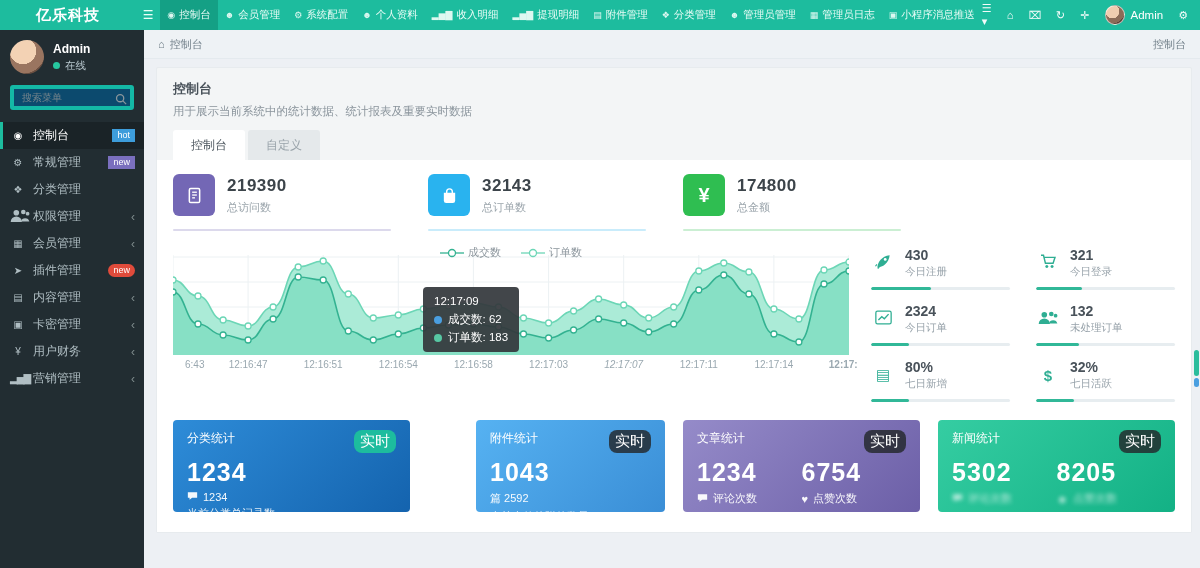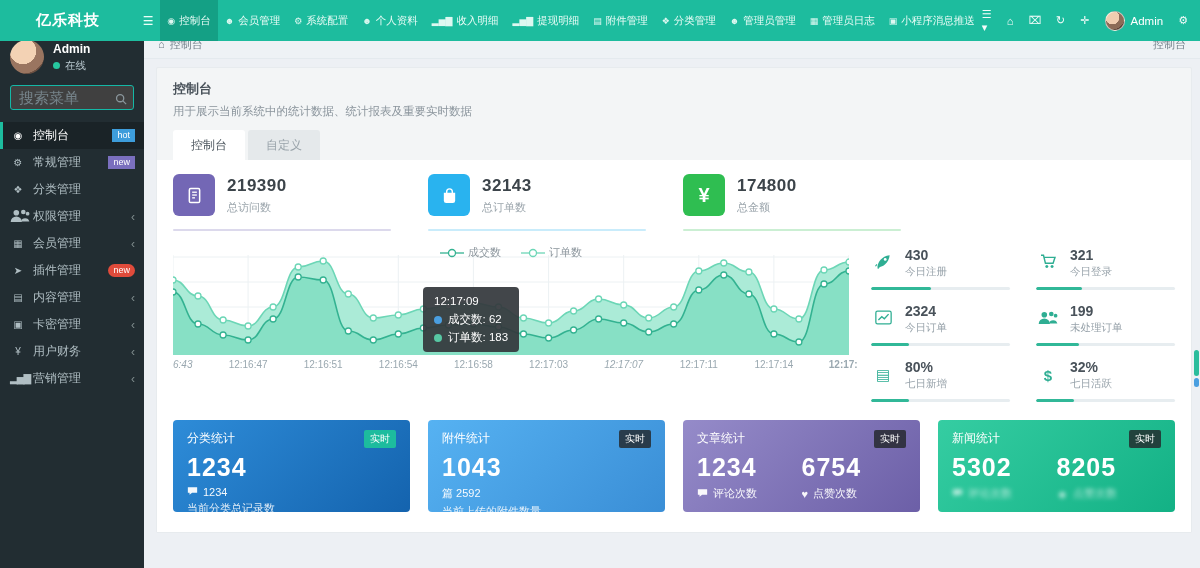--- a/index.html
+++ b/index.html
@@ -1,41 +1,41 @@
 <!DOCTYPE html>
 <html><head>
 <meta charset="utf-8">
 <style>
   html,body{margin:0;padding:0}
   body{width:1200px;height:568px;overflow:hidden;background:#edf0f4;font-family:"Liberation Sans","DejaVu Sans",sans-serif;position:relative}
   .app{position:absolute;inset:0}
   svg{fill:currentColor}
 
   
-  .navbar{position:absolute;top:0;left:0;right:0;height:41px;background:#1dbc9e;display:flex;align-items:center;z-index:20}
+  .navbar{position:absolute;top:0;left:0;right:0;height:30px;background:#1dbc9e;display:flex;align-items:center;z-index:20}
   .brand{width:144px;text-align:center;color:#fff;font-weight:bold;font-size:15px;letter-spacing:1px;cursor:pointer}
   .nav-toggle{width:26px;text-align:center;color:#eafff8;font-size:12px;cursor:pointer}
   .nav-items{display:flex;height:100%;align-items:stretch}
   .nav-item{display:flex;align-items:center;gap:4px;padding:0 7px;color:#e8fcf6;font-size:10.5px;cursor:pointer;white-space:nowrap}
   .nav-item.active{background:#14a085}
   .nav-item .ic{font-size:9px;opacity:.95}
   .nav-right{margin-left:auto;display:flex;align-items:center;gap:15px;padding-right:12px;color:#fff}
   .ric{font-size:11px;cursor:pointer;opacity:.95}
   .nav-user{display:flex;align-items:center;gap:6px;font-size:11.5px;cursor:pointer}
   .nav-avatar{width:18px;height:18px;border-radius:50%;background:radial-gradient(circle at 35% 30%,#f0cdb0 0 40%,#8c6b57 41% 70%,#5d4337 71%);border:1px solid rgba(255,255,255,.6)}
 
   
   .sidebar{position:absolute;top:30px;left:0;bottom:0;width:144px;background:#222d32;z-index:10}
   .side-user{display:flex;gap:9px;align-items:center;padding:10px 10px 6px}
   .avatar{width:34px;height:34px;border-radius:50%;background:radial-gradient(circle at 38% 32%,#f3d2b4 0 42%,#9a7560 43% 72%,#6b4f41 73%);cursor:pointer}
   .side-user-name{color:#fff;font-size:12px;font-weight:bold}
   .side-user-status{display:flex;align-items:center;gap:5px;color:#b8c7ce;font-size:10.5px;margin-top:3px}
   .dot{width:7px;height:7px;border-radius:50%;background:#26c79f}
   .side-search{margin:5px 10px 12px;position:relative}
-  .side-search input{width:100%;box-sizing:border-box;height:25px;background:#404040;border:1px solid #14b8a6;border-radius:3px;color:#cfd8dc;font-size:15px;padding:0 24px 0 8px;outline:none}
+  .side-search input{width:100%;box-sizing:border-box;height:25px;background:#0c4a6e;border:4px solid #14b8a6;border-radius:3px;color:#cfd8dc;font-size:10px;padding:0 24px 0 8px;outline:none}
   .side-search input::placeholder{color:#76848b}
   .search-ic{position:absolute;right:7px;top:6px;color:#8a969c}
   .side-menu{list-style:none;margin:0;padding:0}
   .side-item{display:flex;align-items:center;gap:8px;height:27px;padding:0 9px 0 7px;color:#b0bec3;font-size:12px;cursor:pointer;border-left:3px solid transparent}
   .side-item .ic{width:15px;text-align:center;font-size:10px;letter-spacing:-1px}
   .side-item.active{background:#1a2327;color:#fff;border-left-color:#1dbc9e}
   .sbadge{margin-left:auto;font-size:9px;color:#fff;padding:1px 5px;border-radius:0;line-height:1.3}
   .sbadge.blue{background:#3d9ddb}
   .sbadge.purple{background:#7a6fbe}
   .sbadge.red{background:#e04b3b;border-radius:8px}
@@ -82,21 +82,21 @@
   .mini-ic{color:#2fae93;width:24px;text-align:center;font-size:15px;font-weight:bold}
   .mini-val{font-size:14px;font-weight:bold;color:#49525a}
   .mini-label{font-size:10.5px;color:#97a2aa;margin-top:2px}
   .mini-bar{height:3px;background:#e7edf0;margin-top:8px;border-radius:2px;overflow:hidden}
   .mini-fill{height:100%;background:#31b898;border-radius:2px}
 
   
   .cards-row{display:grid;grid-template-columns:repeat(4,1fr);gap:18px;margin-top:18px}
   .bcard{border-radius:4px;color:#fff;padding:10px 14px 24px;height:92px;box-sizing:border-box;position:relative;overflow:hidden}
   .bcard-head{display:flex;justify-content:space-between;align-items:flex-start;font-size:12px}
-  .bbadge{font-size:10px;padding:2px 6px;border-radius:2px;cursor:default}
+  .bbadge{font-size:15px;padding:2px 6px;border-radius:8px;cursor:default}
   .bbadge.green{background:#1dbc9e}
   .bbadge.dark{background:rgba(35,39,43,.82)}
   .bval{font-size:25px;font-weight:bold;margin-top:5px;letter-spacing:1px}
   .bsub{font-size:11px;margin-top:4px;display:flex;align-items:center;gap:5px;opacity:.95}
   .blabel{font-size:11px;opacity:.85;margin-top:3px}
   .bcols{display:flex}
   .bcol{width:50%}
   .blur .bsub{filter:blur(2px);opacity:.65}
 
   .scroll-thumb{position:absolute;right:1px;top:350px;width:5px;height:26px;background:#2bbd9d;border-radius:3px;z-index:30;cursor:pointer}
@@ -399,21 +399,21 @@
                 <circle cx="500.7" cy="69.0" r="3" fill="#fff" stroke="#33b291" stroke-width="1.3"></circle>
                 <circle cx="525.8" cy="35.0" r="3" fill="#fff" stroke="#33b291" stroke-width="1.3"></circle>
                 <circle cx="550.8" cy="20.0" r="3" fill="#fff" stroke="#33b291" stroke-width="1.3"></circle>
                 <circle cx="575.9" cy="39.0" r="3" fill="#fff" stroke="#33b291" stroke-width="1.3"></circle>
                 <circle cx="600.9" cy="79.0" r="3" fill="#fff" stroke="#33b291" stroke-width="1.3"></circle>
                 <circle cx="625.9" cy="87.0" r="3" fill="#fff" stroke="#33b291" stroke-width="1.3"></circle>
                 <circle cx="651.0" cy="29.0" r="3" fill="#fff" stroke="#33b291" stroke-width="1.3"></circle>
                 <circle cx="676.0" cy="16.0" r="3" fill="#fff" stroke="#33b291" stroke-width="1.3"></circle>
               </svg>
             <div class="x-labels" id="x-labels">
-                <span style="left: 0px; font-style: italic;">6:43</span>
+                <span style="left: 12px;">6:43</span>
                 <span style="left: 75.1111px; transform: translateX(-50%);">12:16:47</span>
                 <span style="left: 150.222px; transform: translateX(-50%); text-align: center;">12:16:51</span>
                 <span style="left: 225.333px; transform: translateX(-50%);">12:16:54</span>
                 <span style="left: 300.444px; transform: translateX(-50%);">12:16:58</span>
                 <span style="left: 375.556px; transform: translateX(-50%);">12:17:03</span>
                 <span style="left: 450.667px; transform: translateX(-50%); font-style: italic;">12:17:07</span>
                 <span style="left: 525.778px; transform: translateX(-50%);">12:17:11</span>
                 <span style="left: 600.889px; transform: translateX(-50%);">12:17:14</span>
                 <span style="left: 676px; transform: translateX(-70%); font-weight: bold;">12:17:</span>
               </div>
@@ -480,21 +480,21 @@
               <div class="mini">
                 <div class="mini-top">
                   <span class="mini-ic"><svg viewBox="0 0 22 15" style="width:21px;height:14px">
                       <circle cx="6.5" cy="4" r="3"></circle>
                       <circle cx="14" cy="3.2" r="2.5"></circle>
                       <circle cx="18.6" cy="5" r="2"></circle>
                       <path d="M.5 14a6 6 0 0 1 12 0z"></path>
                       <path d="M11.5 13.5a4.6 4.6 0 0 1 9 0z"></path>
                     </svg></span>
                   <div>
-                    <div class="mini-val">199</div>
+                    <div class="mini-val">132</div>
                     <div class="mini-label">未处理订单</div>
                   </div>
                 </div>
                 <div class="mini-bar">
                   <div class="mini-fill" style="width: 31%;"></div>
                 </div>
               </div>
               <div class="mini">
                 <div class="mini-top">
                   <span class="mini-ic">▤</span>
@@ -529,21 +529,21 @@
               </div>
               <div class="bval">1234</div>
               <div class="bsub">
                 <span><svg viewBox="0 0 13 11" style="width:11px;height:10px">
                     <path d="M1 1h11v6.5H6L3 10V7.5H1z"></path>
                   </svg></span>
                 <span>1234</span>
               </div>
               <div class="blabel">当前分类总记录数</div>
             </div>
-            <div class="bcard" style="background: linear-gradient(135deg, rgb(86, 178, 242) 0%, rgb(58, 142, 214) 100%);">
+            <div class="bcard" style="background: linear-gradient(135deg, rgb(86, 178, 242) 0%, rgb(58, 142, 214) 100%); margin-left: 48px;">
               <div class="bcard-head">
                 <span>附件统计</span>
                 <span class="bbadge dark">实时</span>
               </div>
               <div class="bval">1043</div>
               <div class="bsub">
                 <span>篇 2592</span>
               </div>
               <div class="blabel">当前上传的附件数量</div>
             </div>

